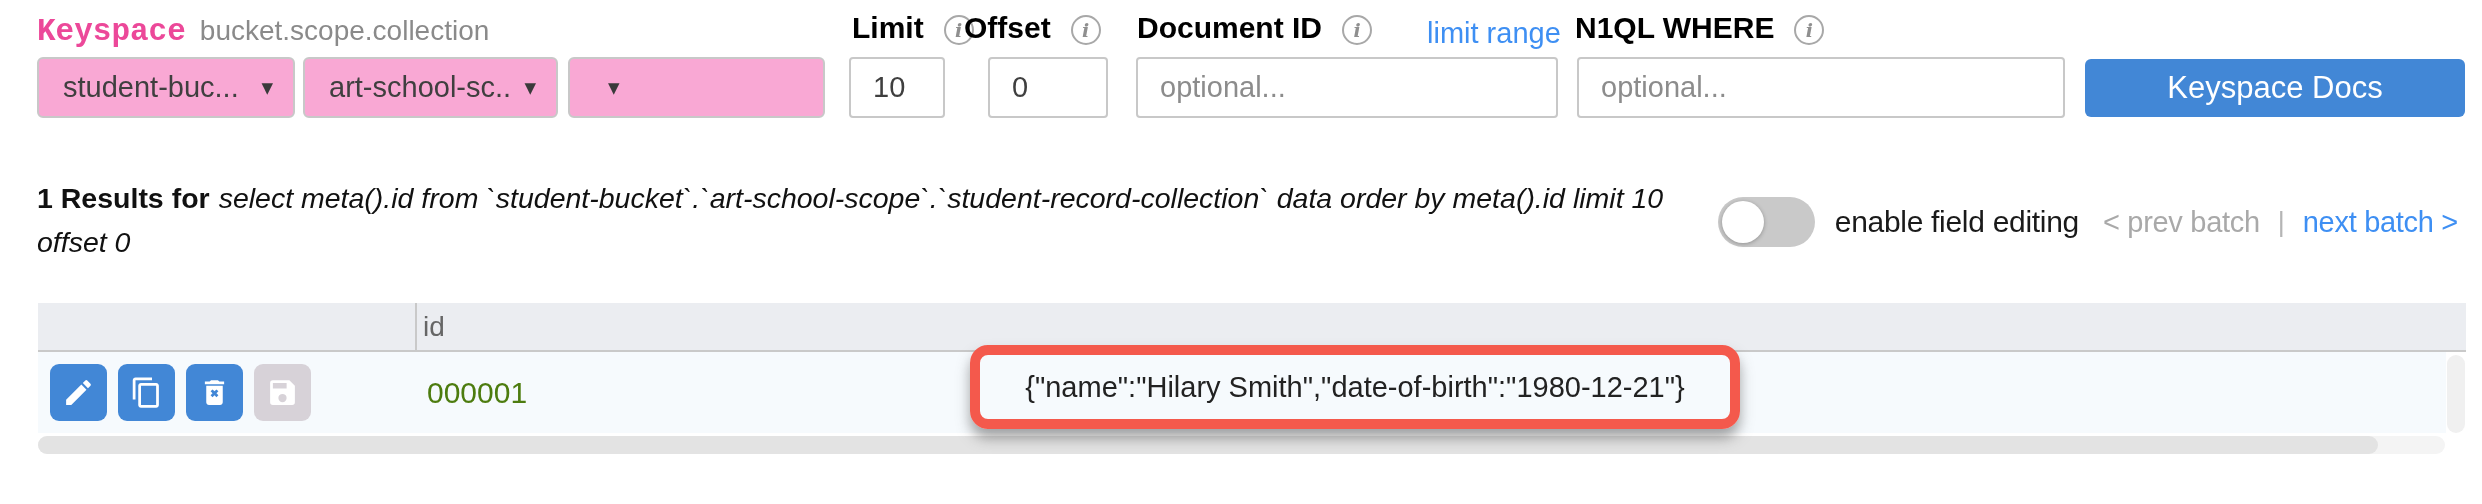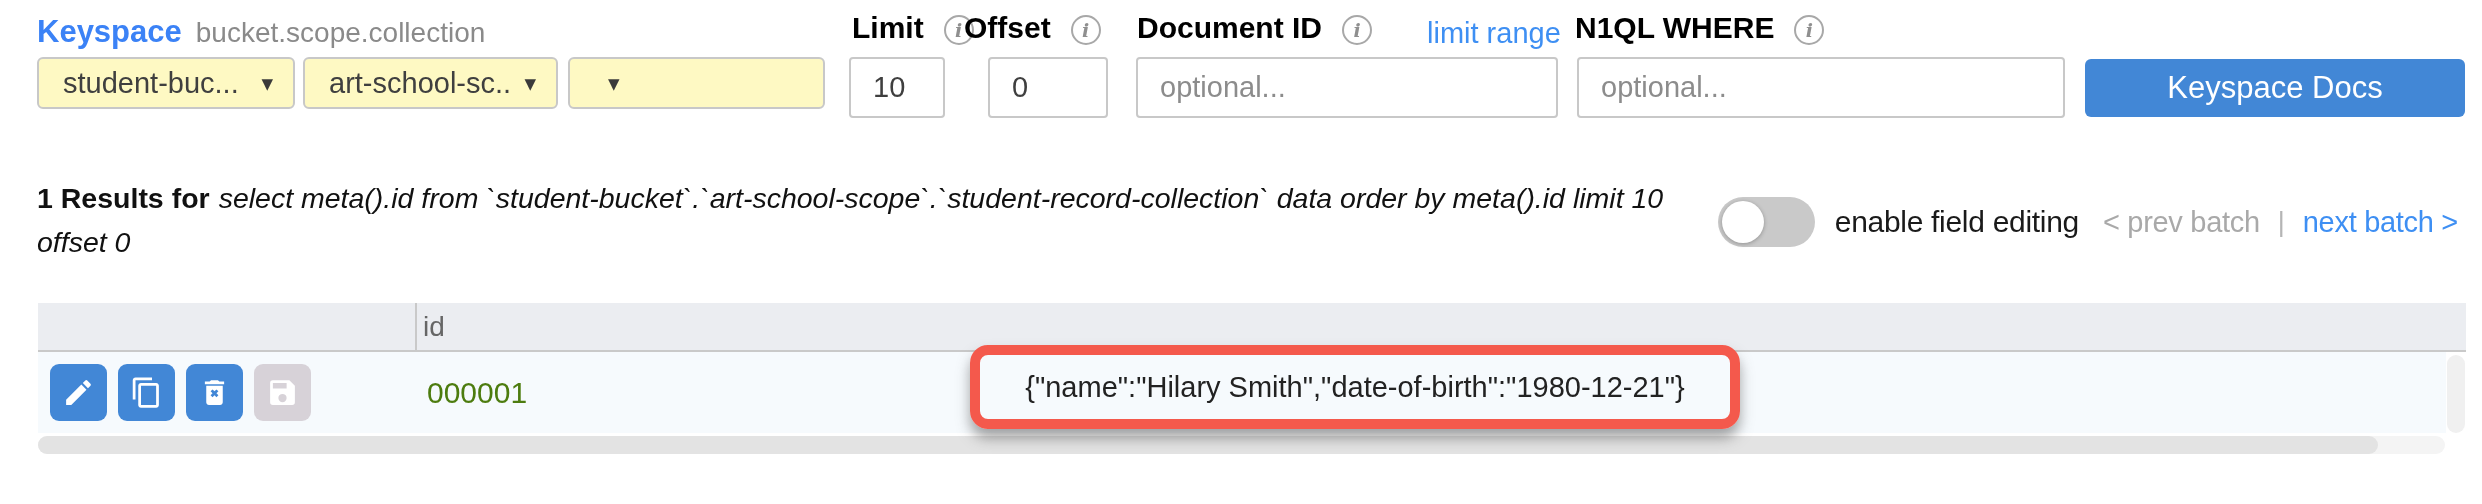--- a/index.html
+++ b/index.html
@@ -6,34 +6,34 @@
   html,body { background:#fff; }
   .app {
     position:relative; width:2482px; height:504px; background:#fff;
     font-family:"Liberation Sans","DejaVu Sans",sans-serif; color:#111; overflow:hidden;
   }
   .abs { position:absolute; }
 
   
   .field-label { display:flex; align-items:flex-end; gap:20px; font-weight:700; font-size:30px; color:#000; white-space:nowrap; }
   .keyspace-wrap { display:flex; align-items:baseline; gap:14px; white-space:nowrap; }
-  .keyspace-title { font-weight:700; font-size:31px; color:#3b82f6; }
+  .keyspace-title { font-weight:700; font-size:31px; color:#ec4899;font-family:Liberation Mono, monospace; }
   .keyspace-hint { font-size:28px; color:#8a8a8a; font-weight:400; }
   .info-icon {
     width:30px; height:30px; border:2.5px solid #a8a8a8; border-radius:50%;
     color:#8f8f8f; display:inline-flex; align-items:center; justify-content:center;
     font-size:19px; line-height:1; font-family:"DejaVu Serif",serif; font-style:italic; font-weight:700;
     flex:0 0 auto; cursor:pointer;
   }
   .link { color:#3e8ff3; font-size:29px; cursor:pointer; white-space:nowrap; text-decoration:none; }
 
   
   .select {
     display:flex; align-items:center; justify-content:space-between;
-    height:52px; padding:0 20px 0 24px; background:#fef9c3;
+    height:61px; padding:0 20px 0 24px; background:#f9a8d4;
     border:2px solid #c8c8c8; border-radius:6px; font-size:29px; color:#3f3f3f; cursor:pointer;
   }
   .select .sel-text { overflow:hidden; white-space:nowrap; }
   .caret { font-size:23px; color:#3a3a3a; margin-left:14px; }
   .text-input {
     height:61px; border:2px solid #c8c8c8; border-radius:4px; background:#fff;
     font-size:29px; color:#3f3f3f; padding:0 14px 0 22px; font-family:inherit; outline:none; width:100%;
   }
   .text-input::placeholder { color:#8c8c8c; opacity:1; }
   .btn-primary {

